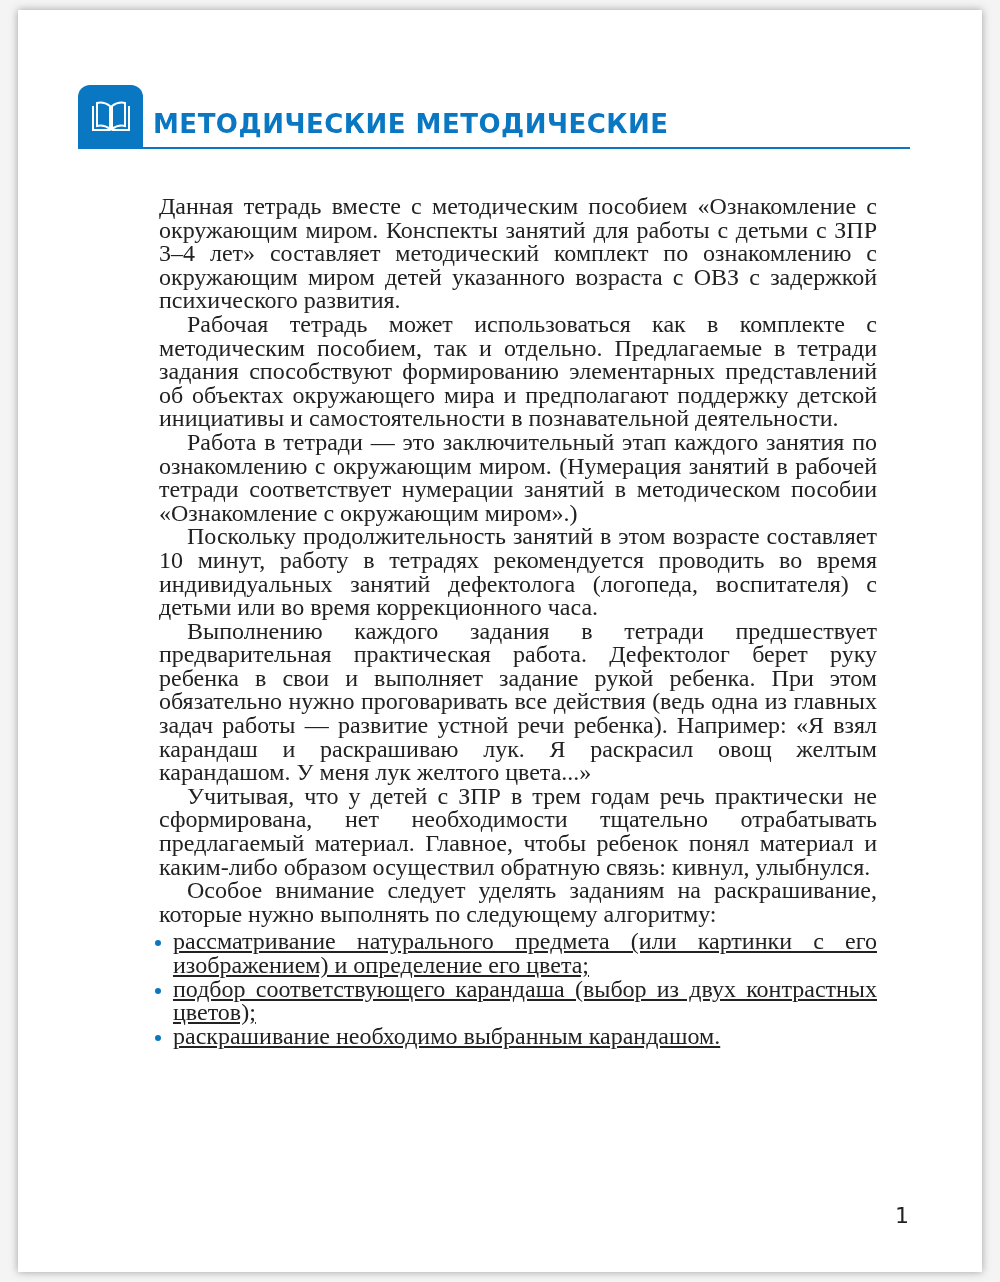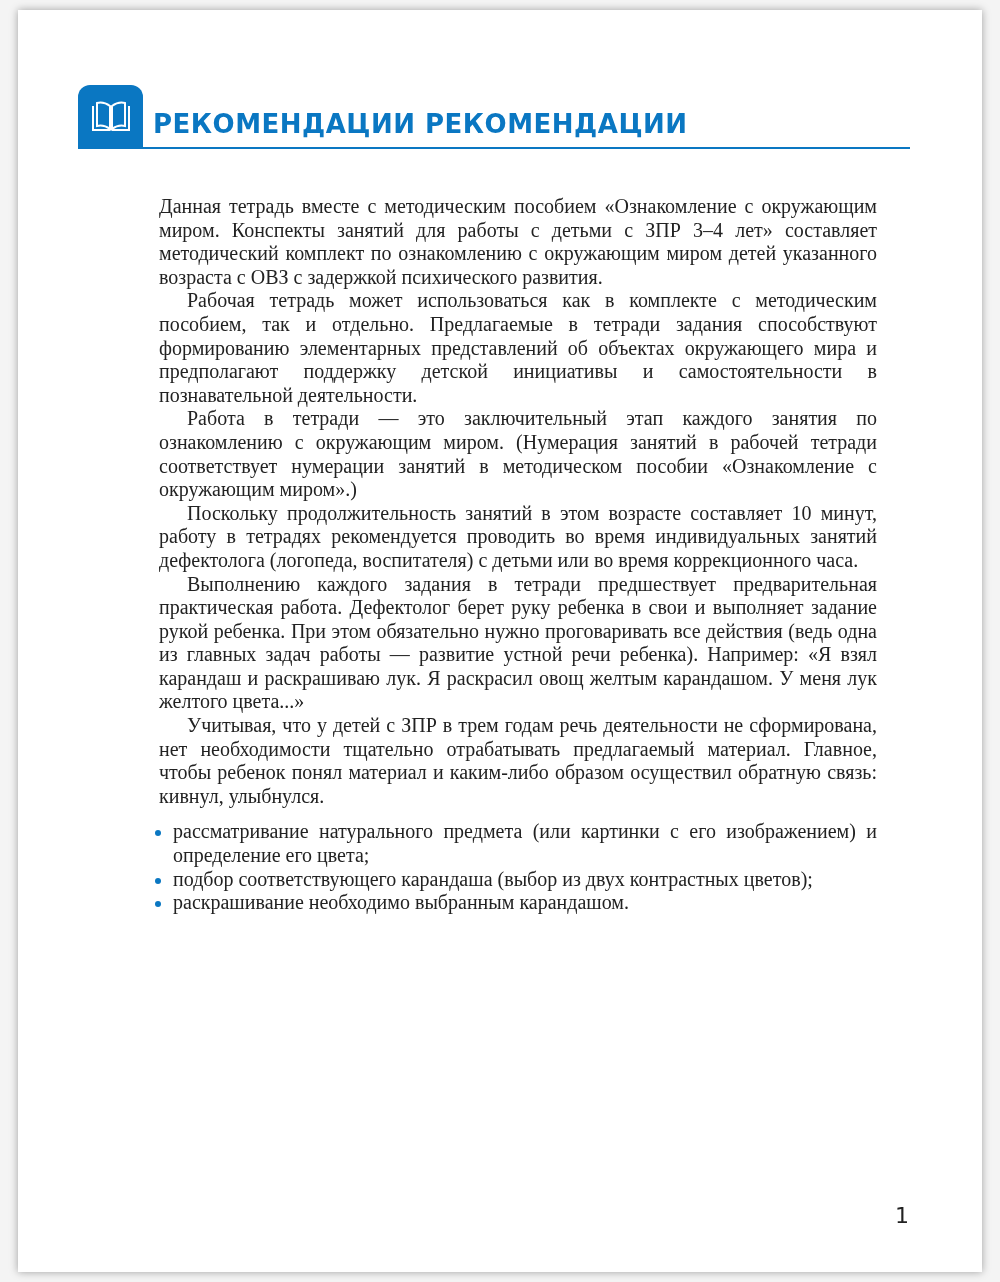--- a/index.html
+++ b/index.html
@@ -43,28 +43,28 @@
     position: absolute;
     left: 0; top: 62px;
     width: 832px; height: 2px;
     background: #0a77c2;
   }
   .body-text {
     position: absolute;
     left: 141px; top: 185px;
     width: 718px;
     font-family: "Liberation Serif", serif;
-    font-size: 20px;
+    font-size: 24px;
     line-height: 23.6px;
     color: #222222;
     text-align: justify;
   }
   .body-text p { margin: 0; text-indent: 28px; }
   .body-text p.no-indent { text-indent: 0; }
-  .bullets { margin: 12px 0 6px 0; padding: 0; list-style: none; }
+  .bullets { margin: 4px 0 6px 0; padding: 0; list-style: none; text-decoration: underline; }
   .bullets li {
     position: relative;
     padding-left: 22px;
     margin-left: -8px;
     margin-bottom: 0;
   }
   .bullets .bullet-dot {
     position: absolute;
     left: 4px; top: 10px;
     width: 6px; height: 6px;
@@ -86,31 +86,32 @@
 
   <div class="header">
     <div class="header-icon-box">
       <svg width="44" height="34" viewBox="0 0 44 34" fill="none" stroke="#ffffff" stroke-width="2">
         <path d="M4 6 V30 H21"></path>
         <path d="M40 6 V30 H23"></path>
         <path d="M8 3 V26 C12 25 17 26 21 29 V6 C17 3 12 2 8 3 Z"></path>
         <path d="M36 3 V26 C32 25 27 26 23 29 V6 C27 3 32 2 36 3 Z"></path>
       </svg>
     </div>
-    <div class="header-title">РЕКОМЕНДАЦИИ РЕКОМЕНДАЦИИ</div>
+    <div class="header-title">МЕТОДИЧЕСКИЕ МЕТОДИЧЕСКИЕ</div>
     <div class="header-rule"></div>
   </div>
 
   <div class="body-text">
     <p class="no-indent">Данная тетрадь вместе с методическим пособием «Ознакомление с окружающим миром. Конспекты занятий для работы с детьми с ЗПР 3–4 лет» составляет методический комплект по ознакомлению с окружающим миром детей указанного возраста с ОВЗ с задержкой психического развития.</p>
     <p>Рабочая тетрадь может использоваться как в комплекте с методическим пособием, так и отдельно. Предлагаемые в тетради задания способствуют формированию элементарных представлений об объектах окружающего мира и предполагают поддержку детской инициативы и самостоятельности в познавательной деятельности.</p>
     <p>Работа в тетради — это заключительный этап каждого занятия по ознакомлению с окружающим миром. (Нумерация занятий в рабочей тетради соответствует нумерации занятий в методическом пособии «Ознакомление с окружающим миром».)</p>
     <p>Поскольку продолжительность занятий в этом возрасте составляет 10 минут, работу в тетрадях рекомендуется проводить во время индивидуальных занятий дефектолога (логопеда, воспитателя) с детьми или во время коррекционного часа.</p>
     <p>Выполнению каждого задания в тетради предшествует предварительная практическая работа. Дефектолог берет руку ребенка в свои и выполняет задание рукой ребенка. При этом обязательно нужно проговаривать все действия (ведь одна из главных задач работы — развитие устной речи ребенка). Например: «Я взял карандаш и раскрашиваю лук. Я раскрасил овощ желтым карандашом. У меня лук желтого цвета...»</p>
-    <p>Учитывая, что у детей с ЗПР в трем годам речь деятельности не сформирована, нет необходимости тщательно отрабатывать предлагаемый материал. Главное, чтобы ребенок понял материал и каким-либо образом осуществил обратную связь: кивнул, улыбнулся.</p>
+    <p>Учитывая, что у детей с ЗПР в трем годам речь практически не сформирована, нет необходимости тщательно отрабатывать предлагаемый материал. Главное, чтобы ребенок понял материал и каким-либо образом осуществил обратную связь: кивнул, улыбнулся.</p>
+    <p>Особое внимание следует уделять заданиям на раскрашивание, которые нужно выполнять по следующему алгоритму:</p>
     <ul class="bullets">
       <li><span class="bullet-dot"></span><span>рассматривание натурального предмета (или картинки с его изображением) и определение его цвета;</span></li>
       <li><span class="bullet-dot"></span><span>подбор соответствующего карандаша (выбор из двух контрастных цветов);</span></li>
       <li><span class="bullet-dot"></span><span>раскрашивание необходимо выбранным карандашом.</span></li>
     </ul>
   </div>
 
   <div class="page-number">1</div>
 </div>
 

